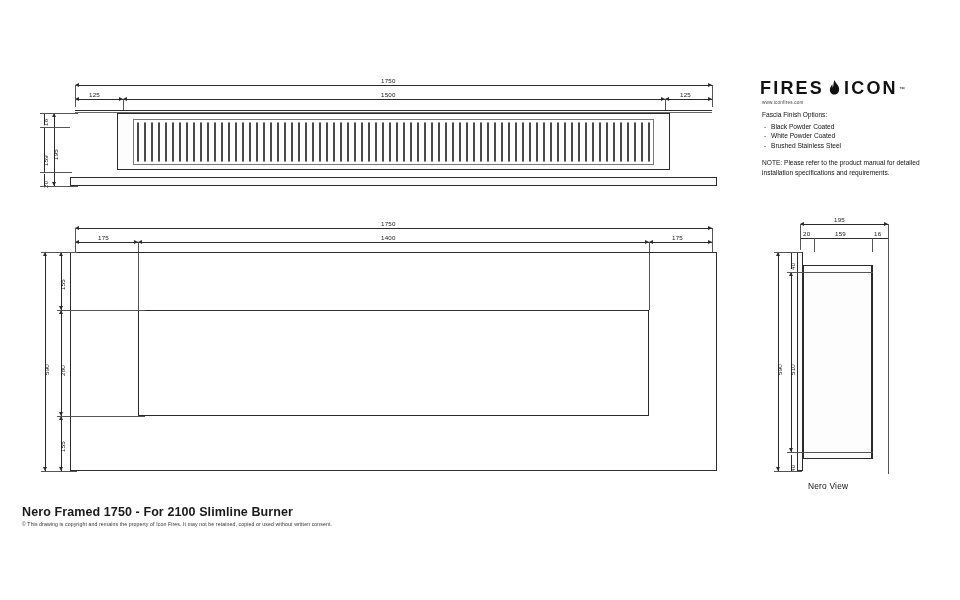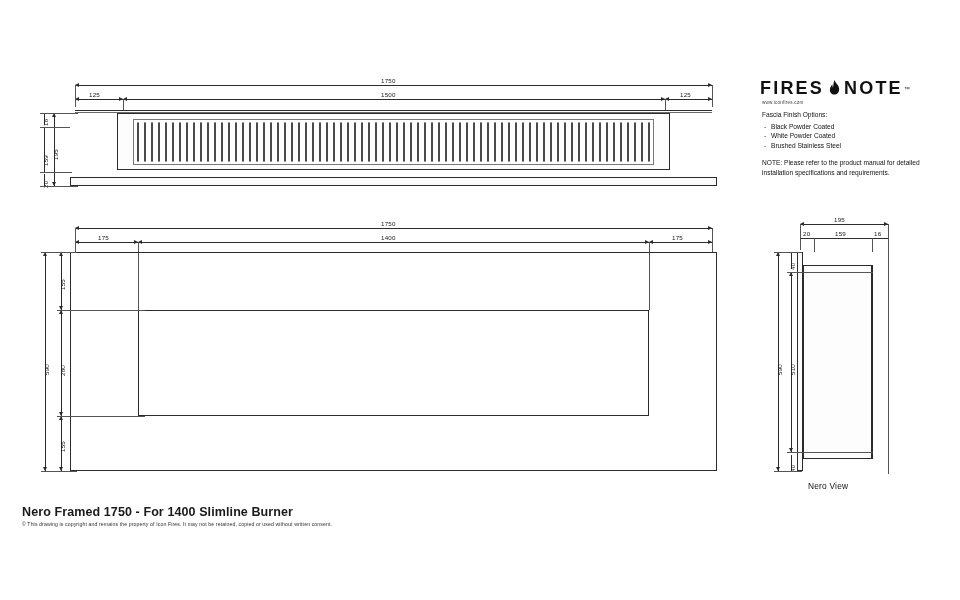--- a/index.html
+++ b/index.html
@@ -281,32 +281,32 @@
   <div class="sideview-label">Nero View</div>
 
   <div class="logo">
     <div class="logo-row">
       <span>FIRES</span>
       <span class="flame">
         <svg width="13" height="17" viewBox="0 0 13 17">
           <path d="M6.5 0 C7.6 3.4 10.2 4.6 10.9 7.4 C11.9 11.2 9.6 14.6 6.5 14.6 C3.4 14.6 1.1 11.6 2.1 8.2 C2.6 6.5 3.6 5.8 4.2 4.3 C4.7 5.6 4.4 6.6 4.9 7.5 C5.5 6.2 5.2 3.2 6.5 0 Z" fill="#111"></path>
         </svg>
       </span>
-      <span>NOTE</span>
+      <span>ICON</span>
         <span class="tm">™</span>
     </div>
   </div>
   <div class="site">www.iconfires.com</div>
 
   <div class="notes">
     <div class="hd">Fascia Finish Options:</div>
     <ul>
       <li>Black Powder Coated</li>
       <li>White Powder Coated</li>
       <li>Brushed Stainless Steel</li>
     </ul>
     <div class="note-p">NOTE: Please refer to the product manual for detailed installation specifications and requirements.</div>
   </div>
 
-  <div class="title">Nero Framed 1750 - For 1400 Slimline Burner</div>
+  <div class="title">Nero Framed 1750 - For 2100 Slimline Burner</div>
   <div class="copyright">© This drawing is copyright and remains the property of Icon Fires. It may not be retained, copied or used without written consent.</div>
 
 </div>
 
 </body></html>

